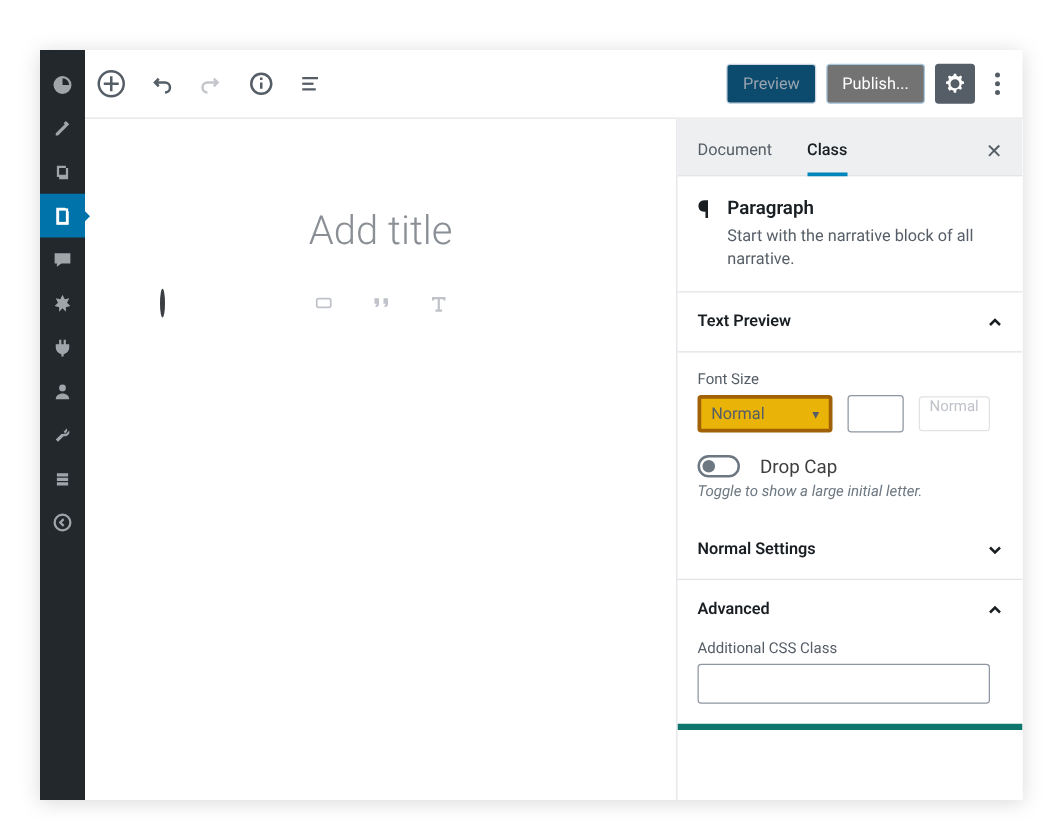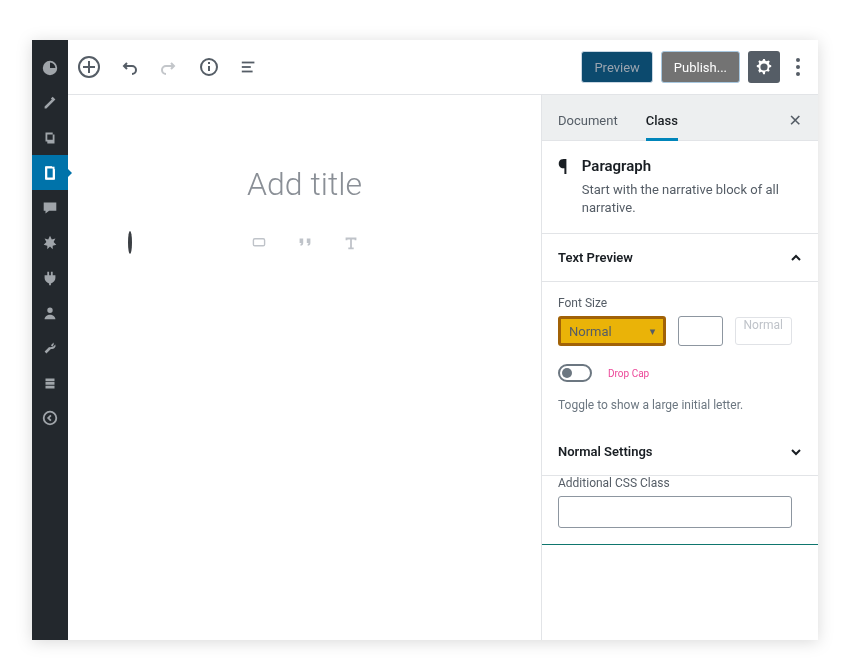--- a/index.html
+++ b/index.html
@@ -51,21 +51,21 @@
   .panel-head-collapsible{display:flex;align-items:center;justify-content:space-between;font-weight:600;font-size:13px;color:#191e23;padding:16px;border-bottom:1px solid #e2e4e7;}
   .panel-body{padding:0 26px 16px 16px;}
   .label{font-size:12px;color:#555d66;margin:14px 0 6px 0;}
   .row{display:flex;align-items:center;gap:12px;}
   .select{position:relative;width:110px;height:30px;border:3px solid #a16207;border-radius:3px;font-size:13px;color:#555d66;display:flex;align-items:center;padding:0 8px;background:#eab308;}
   .select::after{content:"▾";position:absolute;right:8px;color:#555d66;font-size:11px;}
   .numbox{width:45px;height:30px;border:1px solid #8d96a0;border-radius:3px;background:#fff;}
   .reset{height:28px;padding:0 8px;border:1px solid #e0e2e6;border-radius:3px;color:#bfc3c9;font-size:12px;background:#fff;margin-left:auto;}
   .toggle{width:34px;height:18px;border:2px solid #6c7781;border-radius:10px;position:relative;}
   .toggle::after{content:"";position:absolute;width:10px;height:10px;border-radius:50%;background:#6c7781;left:2px;top:2px;}
-  .hint{font-size:12px;color:#6c7781;margin-top:16px;}
+  .hint{font-size:12px;color:#6c7781;font-style:italic;margin-top:4px;}
   .text-input{width:100%;height:32px;border:1px solid #8d96a0;border-radius:3px;background:#fff;}
   .chev{width:12px;height:12px;}
 </style>
 </head>
 <body>
 
 <div class="app">
   <div class="canvas">
 
     <div class="adminbar">
@@ -233,33 +233,39 @@
           </div>
           <div class="panel-body">
             <div class="label">Font Size</div>
             <div class="row">
               <div class="select">Normal</div>
               <div class="numbox"></div>
               <div class="reset">Normal</div>
             </div>
             <div class="row" style="margin-top:18px;gap:16px;">
               <div class="toggle"></div>
-              <span style="font-size:10px;color:#ec4899;">Drop Cap</span>
+              <span style="font-size:15px;color:#404040;">Drop Cap</span>
             </div>
             <div class="hint">Toggle to show a large initial letter.</div>
           </div>
 
           <div class="panel-head-collapsible">
             <span>Normal Settings</span>
             <svg class="chev" viewBox="0 0 12 12">
                 <path d="M2 4l4 4 4-4" fill="none" stroke="#191e23" stroke-width="2"></path>
               </svg>
           </div>
 
-          <div class="panel-body" style="border-bottom:1px solid #0f766e;">
+          <div class="panel-head-collapsible" style="border-bottom:none;">
+            <span>Advanced</span>
+            <svg class="chev" viewBox="0 0 12 12">
+                <path d="M2 8l4-4 4 4" fill="none" stroke="#191e23" stroke-width="2"></path>
+              </svg>
+          </div>
+          <div class="panel-body" style="border-bottom:5px solid #0f766e;">
             <div class="label" style="margin-top:0;">Additional CSS Class</div>
             <div class="text-input"></div>
           </div>
         </div>
       </div>
     </div>
   </div>
 </div>
 
 </body></html>

